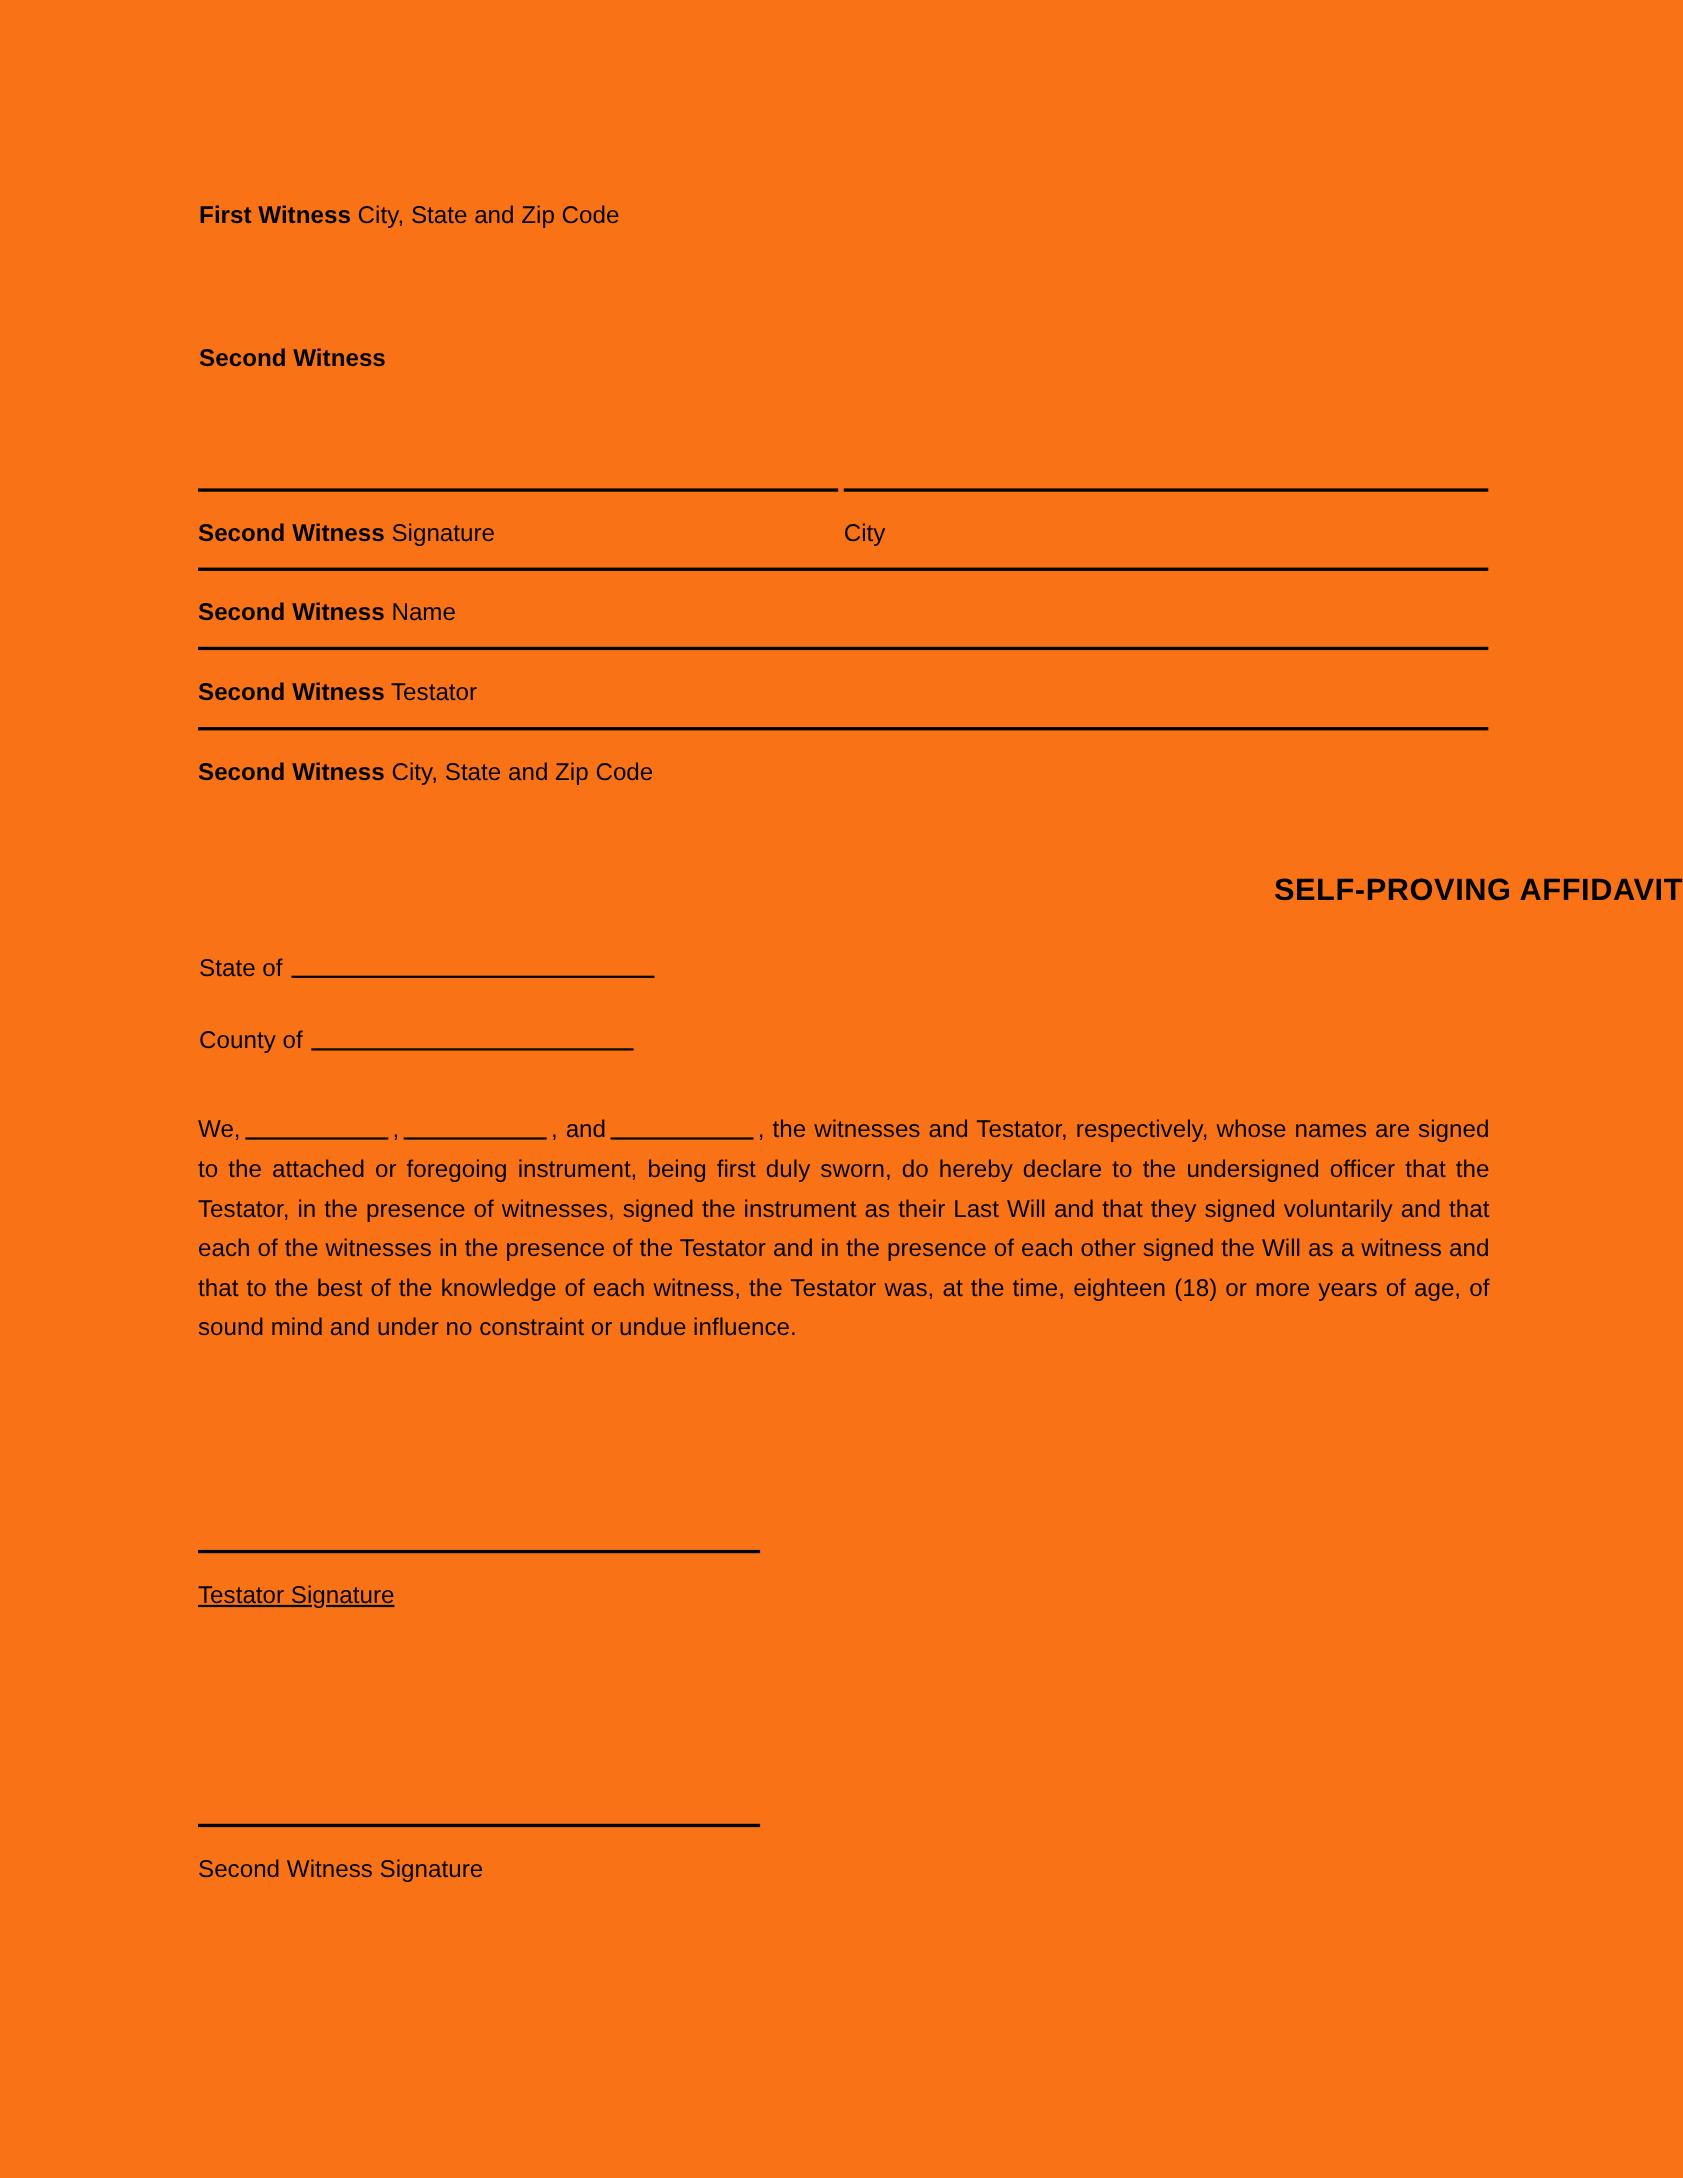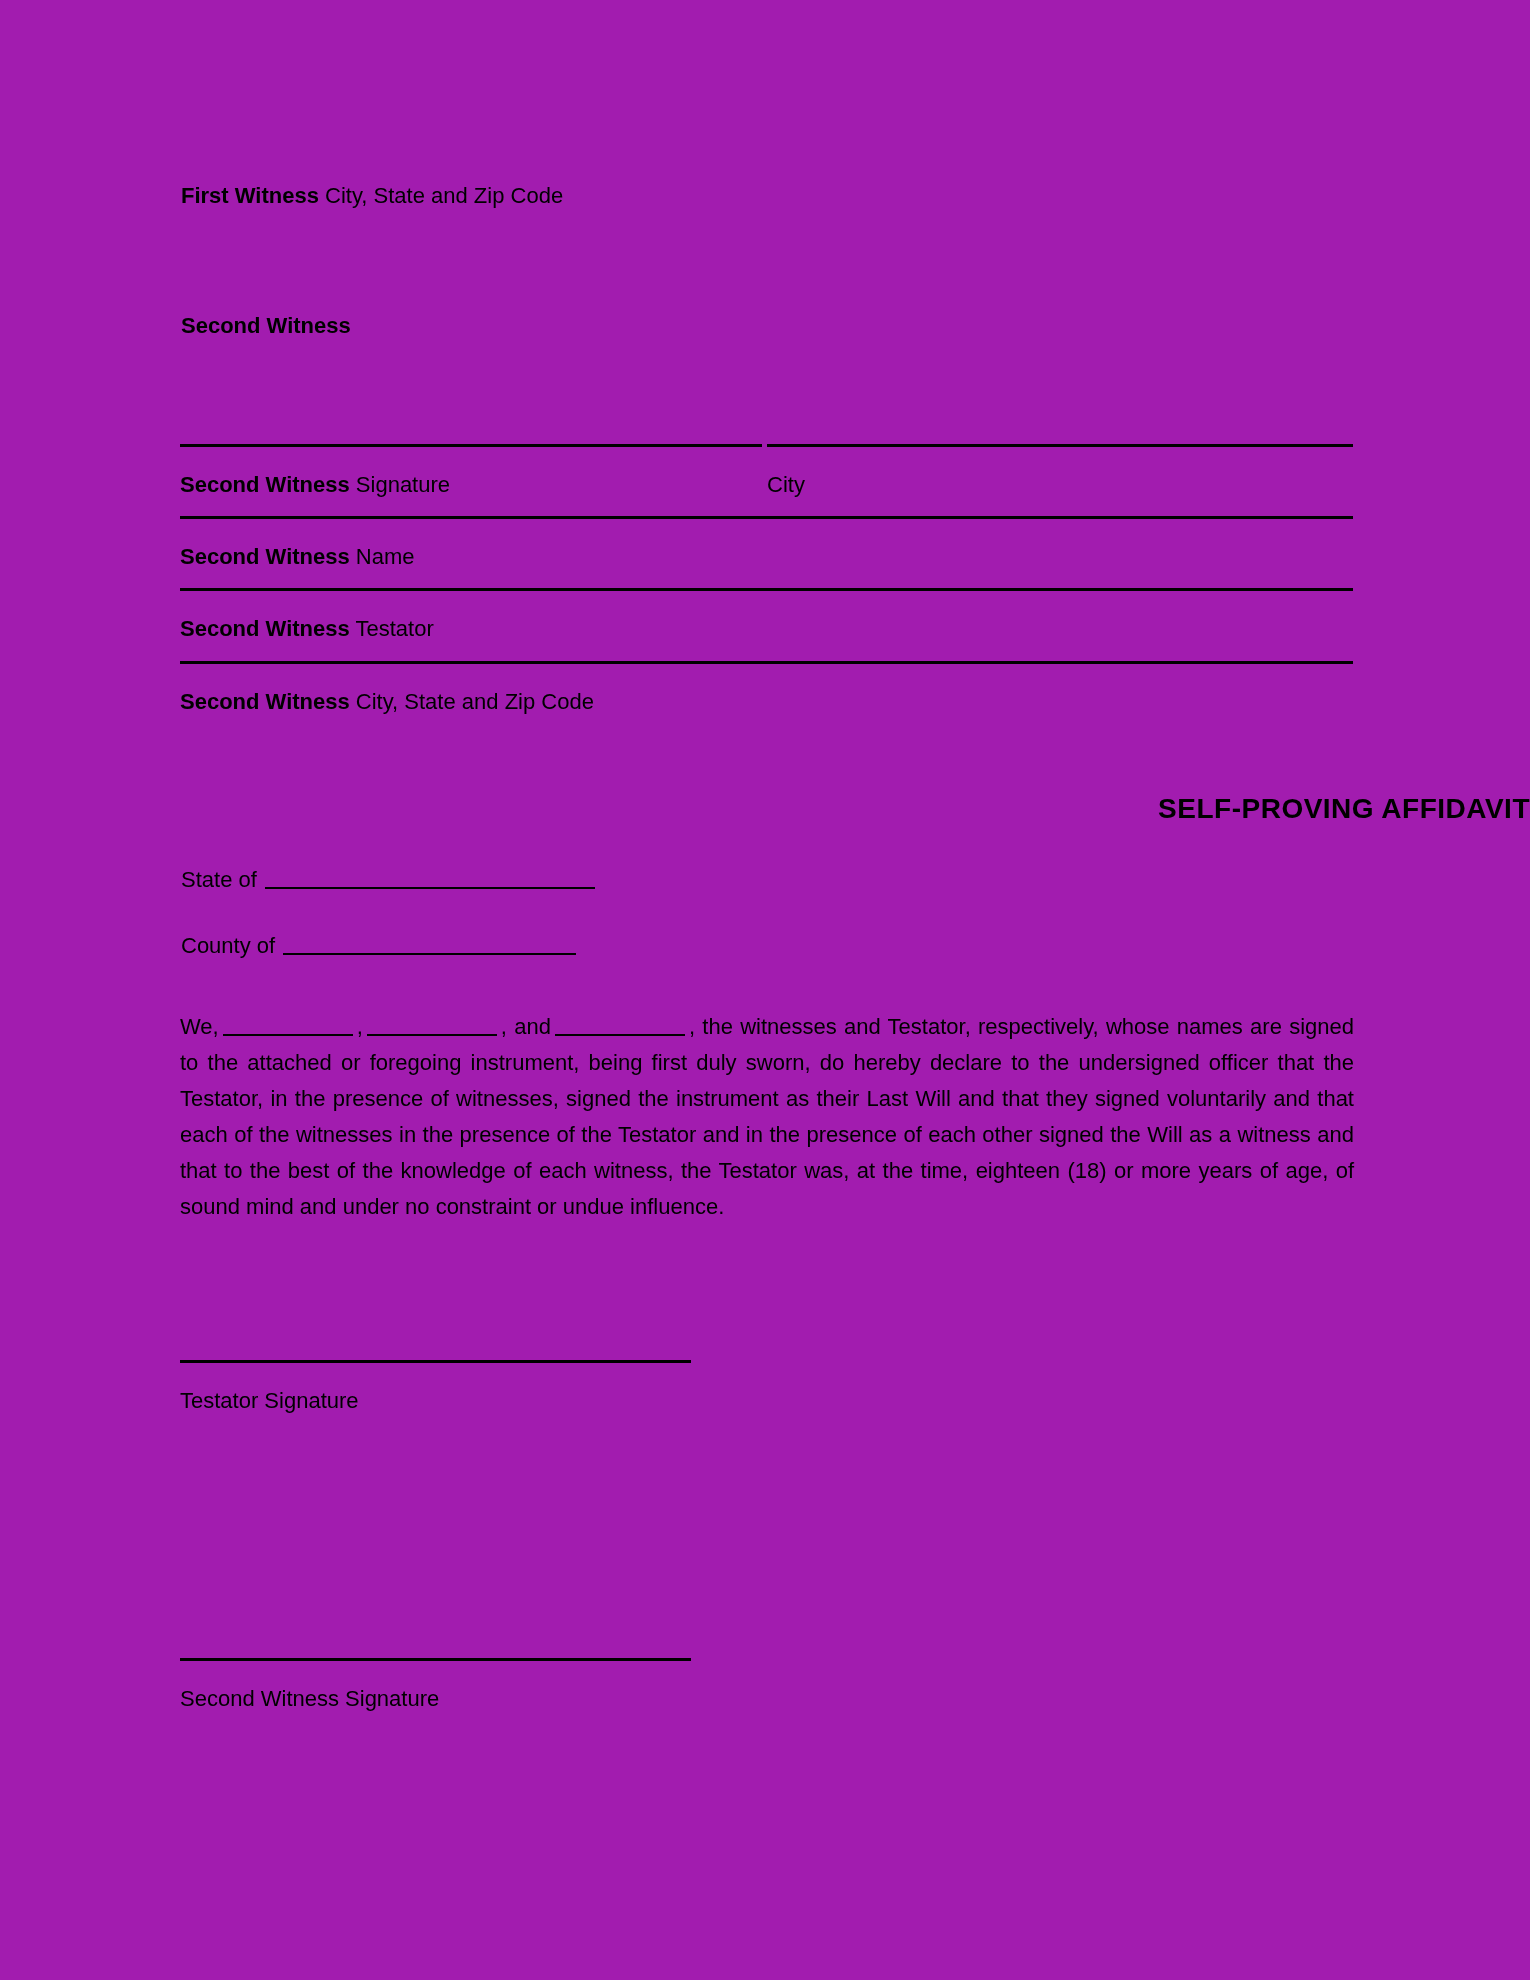--- a/index.html
+++ b/index.html
@@ -1,19 +1,19 @@
 <!DOCTYPE html>
 <html><head>
 <meta charset="utf-8">
 <style>
   html,body{margin:0;padding:0;background:#e8e8e8;}
   .page{
     position:relative;
     width:1530px;height:1980px;
-    background:#a21caf;
+    background:#f97316;
     font-family:"Liberation Sans","DejaVu Sans",sans-serif;
     color:#000;
     margin:0 auto;
     overflow:hidden;
   }
   .txt{position:absolute;font-size:22px;line-height:26px;white-space:nowrap;}
   .b{font-weight:bold;}
   .field{position:absolute;}
   .rule{height:3px;background:#000;}
   .field-label{font-size:22px;line-height:26px;padding-top:25px;white-space:nowrap;}
@@ -82,21 +82,21 @@
 
   <div class="txt" style="left:181px;top:865px;">
     <span>State of</span><span class="blank blank-state"></span>
   </div>
   <div class="txt" style="left:181px;top:931px;">
     <span>County of</span><span class="blank blank-county"></span>
   </div>
 
   <p class="body-par"><span>We,</span><span class="blank blank-inline"></span><span>,</span><span class="blank blank-inline"></span><span>, and</span><span class="blank blank-inline"></span><span>, the witnesses and Testator, respectively, whose names are signed to the attached or foregoing instrument, being first duly sworn, do hereby declare to the undersigned officer that the Testator, in the presence of witnesses, signed the instrument as their Last Will and that they signed voluntarily and that each of the witnesses in the presence of the Testator and in the presence of each other signed the Will as a witness and that to the best of the knowledge of each witness, the Testator was, at the time, eighteen (18) or more years of age, of sound mind and under no constraint or undue influence.</span></p>
 
-  <div class="field" style="left:180px;top:1360px;width:511px;">
+  <div class="field" style="left:180px;top:1409px;width:511px;text-decoration:underline;">
     <div class="rule"></div>
     <div class="field-label">Testator Signature</div>
   </div>
 
 
   <div class="field" style="left:180px;top:1658px;width:511px;">
     <div class="rule"></div>
     <div class="field-label">Second Witness Signature</div>
   </div>
 

